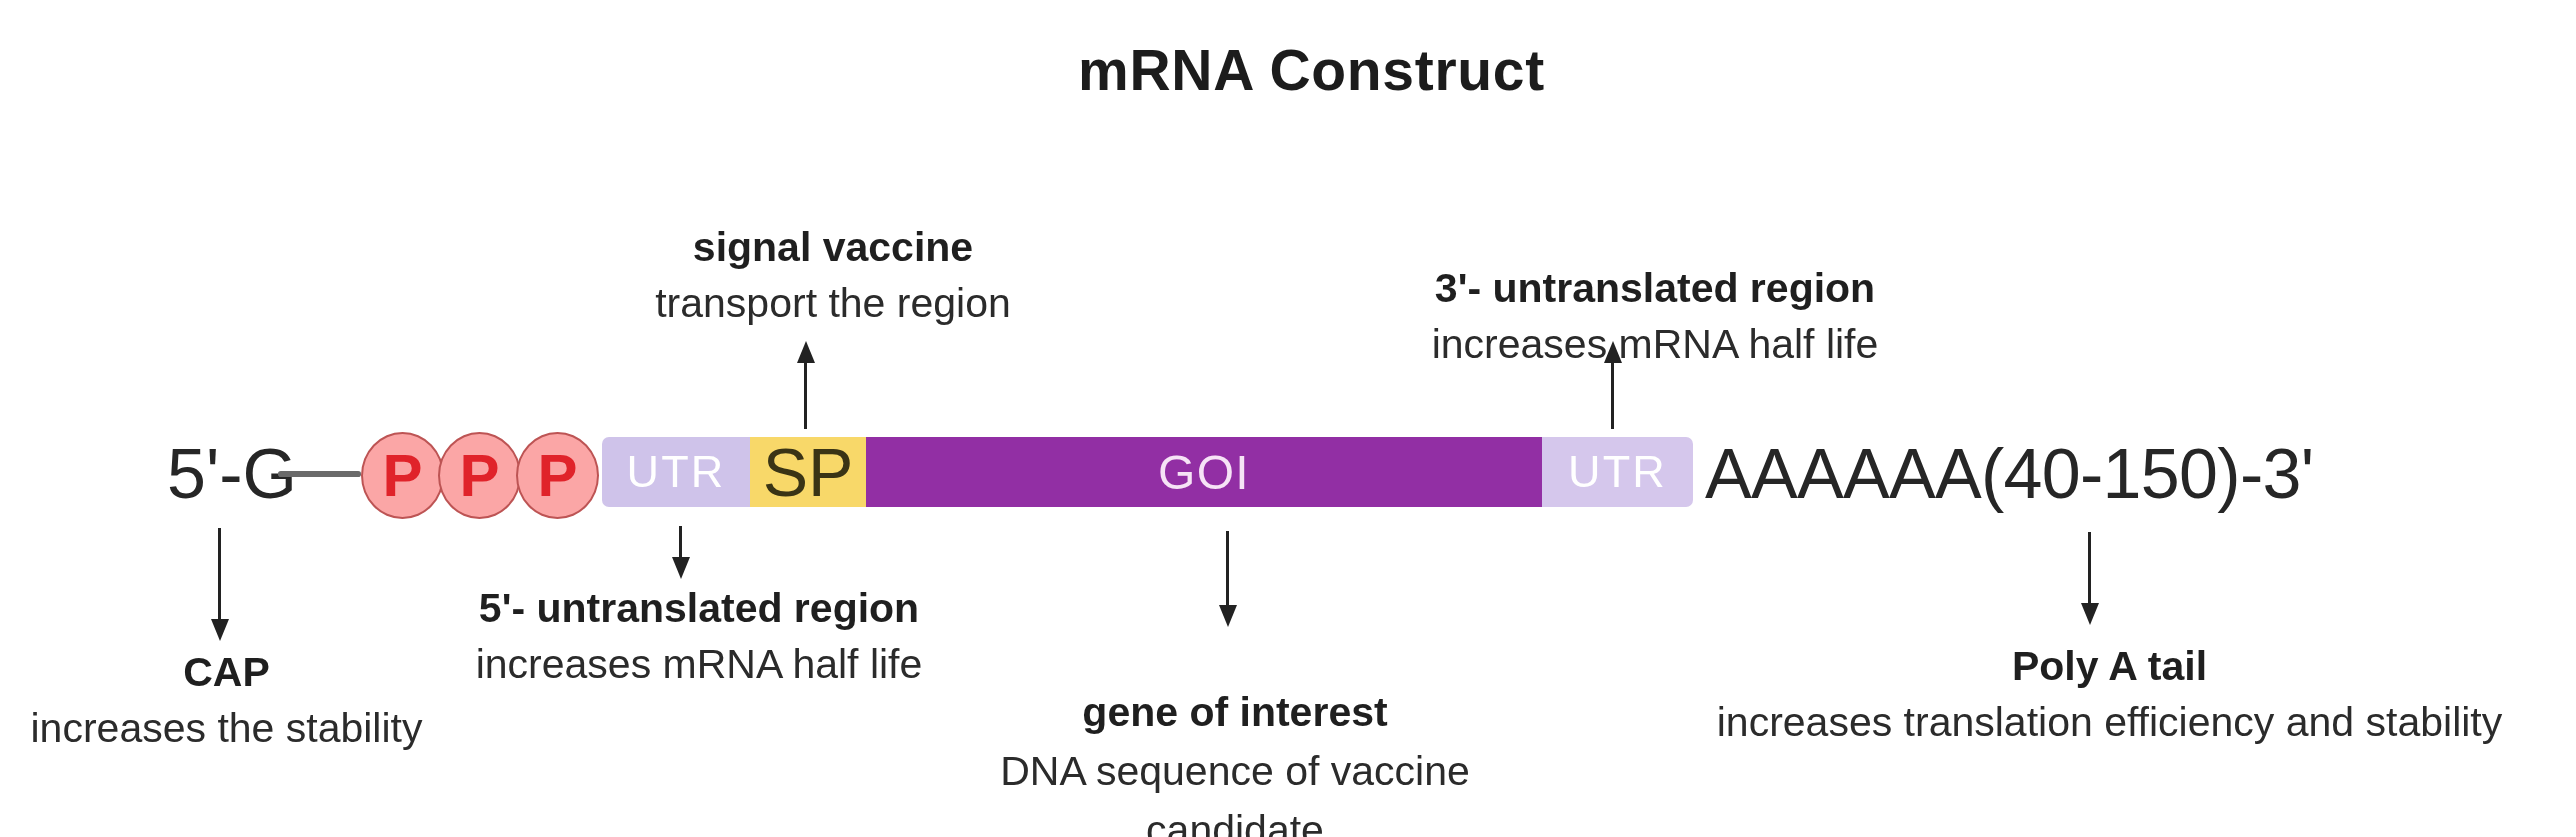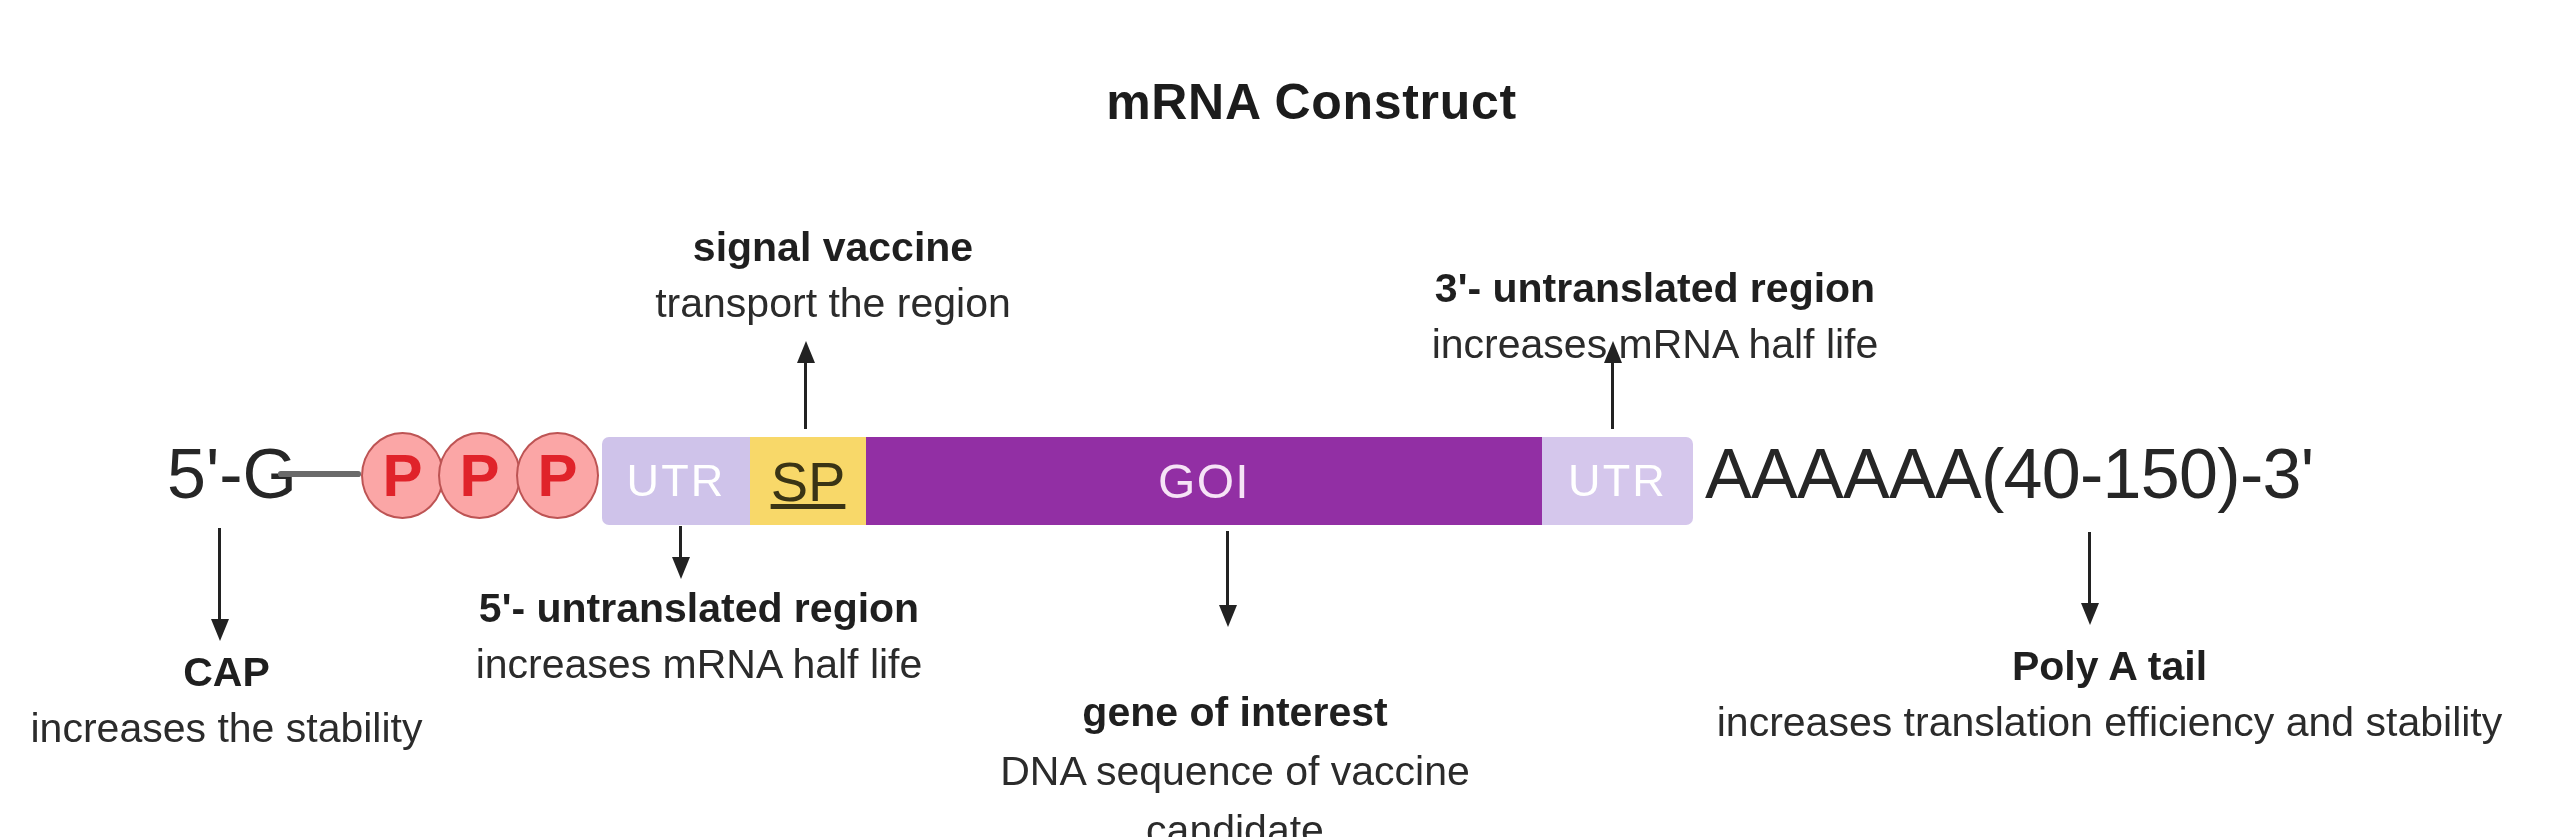--- a/index.html
+++ b/index.html
@@ -11,24 +11,23 @@
     font-family: "Liberation Sans", sans-serif;
     color: #232323;
     overflow: hidden;
   }
 
   
   .title {
     position: absolute;
     left: 960px; top: 37px; width: 703px;
     text-align: center;
-    font-size: 50px; font-weight: bold; color: #1c1c1c;
+    font-size: 57px; font-weight: bold; color: #1c1c1c;
     letter-spacing: 0.7px;
     white-space: nowrap;
-    margin-top: 36px;
   }
 
   
   .seq-text {
     position: absolute;
     top: 437px; height: 74px; line-height: 74px;
     font-size: 70px; color: #262626;
     white-space: nowrap;
   }
   #seq-left  { left: 167px; }
@@ -51,38 +50,37 @@
     display: flex; align-items: center; justify-content: center;
     font-size: 60px; font-weight: bold;
     color: var(--phosphate-letter, #e0232a);
   }
   #phosphate-1 { left: 361px; }
   #phosphate-2 { left: 438px; }
   #phosphate-3 { left: 516px; }
 
   .segment {
     position: absolute;
-    top: 437px; height: 88px;
+    top: 437px; height: 70px;
     display: flex; align-items: center; justify-content: center;
     box-sizing: border-box;
     white-space: nowrap;
   }
   #seg-utr5 {
     left: 602px; width: 148px;
     background: var(--utr-fill, #cfc3ea);
     border-radius: 7px 0 0 7px;
     color: var(--utr-text, #ffffff);
     font-size: 45px; letter-spacing: 2.1px;
   }
   #seg-sp {
     left: 750px; width: 116px;
     background: var(--sp-fill, #f8d869);
     color: var(--sp-text, #3a3415);
-    font-size: 56px;
-    text-decoration: underline;
+    font-size: 68px;
   }
   #seg-goi {
     left: 866px; width: 676px;
     background: var(--goi-fill, #922fa4);
     color: var(--goi-text, #f6e3f6);
     font-size: 48px; letter-spacing: 1.4px;
   }
   #seg-utr3 {
     left: 1542px; width: 151px;
     background: var(--utr3-fill, #d5c7ec);

